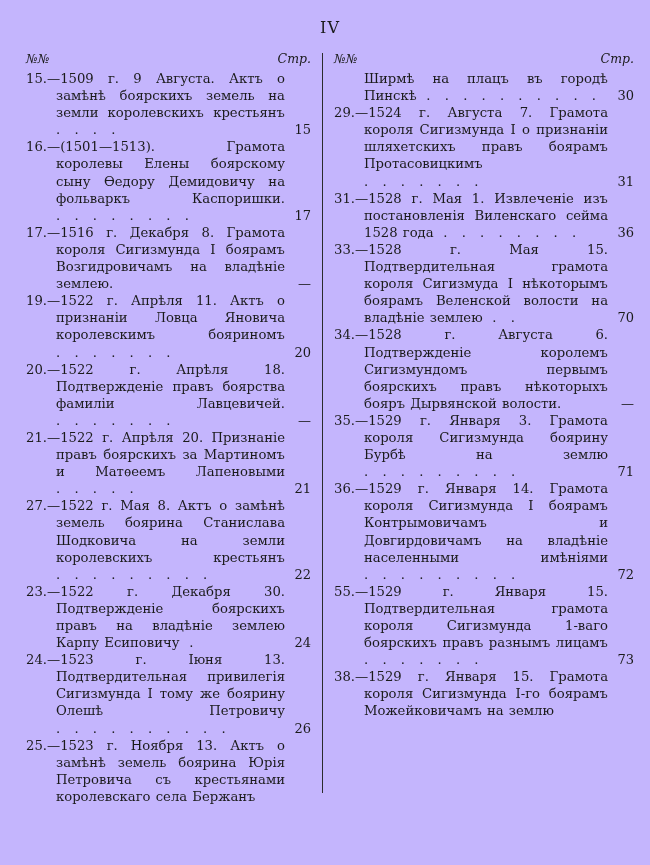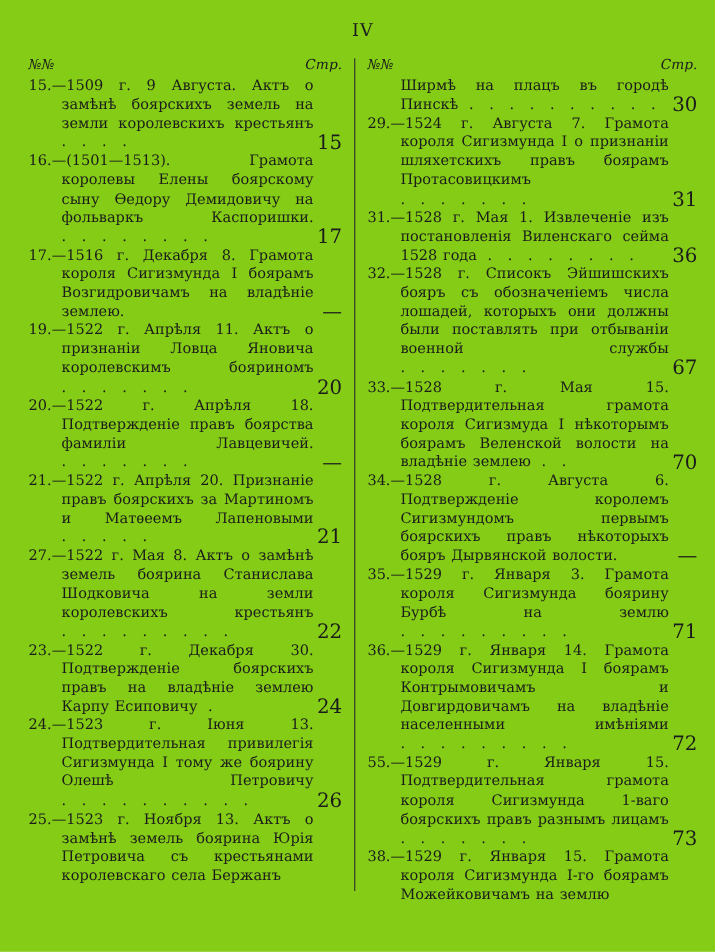--- a/index.html
+++ b/index.html
@@ -6,21 +6,21 @@
   body {
     width: 650px; height: 865px;
     background: #f2f2ee;
     font-family: "DejaVu Serif", serif;
     color: #1b1b1b;
     overflow: hidden;
   }
   .page {
     width: 650px; height: 865px;
     box-sizing: border-box;
-    background: #84cc16;
+    background: #c4b5fd;
     padding: 18px 16px 6px 26px;
     position: relative;
   }
   .folio {
     text-align: center;
     font-size: 16px;
     letter-spacing: 1px;
     margin: 0 0 14px 0;
     font-weight: 400;
   }
@@ -55,21 +55,21 @@
     text-indent: -30px;
     padding-right: 26px;
     word-spacing: 1px;
   }
   .entry.cont { text-indent: 0; }
   .entry .num { font-weight: 400; }
   .entry .dots { letter-spacing: 4.5px; white-space: nowrap; }
   .entry .page-num {
     position: absolute;
     right: 0; bottom: 0;
-    font-size: 18px;
+    font-size: 13px;
     text-indent: 0;
   }
 </style>
 </head>
 <body>
 
 <div class="page">
   <div class="folio">IV</div>
 
   <div class="cols">
@@ -97,21 +97,20 @@
 
     <div class="col col-right">
       <div class="col-head">
         <span>№№</span>
         <span>Стр.</span>
       </div>
       <div class="entries" id="entries-right">
           <div class="entry cont"><span class="text">Ширмѣ на плацъ въ городѣ Пинскѣ</span><span class="dots"> . . . . . . . . . .</span><span class="page-num">30</span></div>
           <div class="entry"><span class="num">29.</span><span class="text">—1524 г. Августа 7. Грамота короля Сигизмунда I о признаніи шляхетскихъ правъ боярамъ Протасовицкимъ</span><span class="dots"> . . . . . . .</span><span class="page-num">31</span></div>
           <div class="entry"><span class="num">31.</span><span class="text">—1528 г. Мая 1. Извлеченіе изъ постановленія Виленскаго сейма 1528 года</span><span class="dots"> . . . . . . . .</span><span class="page-num">36</span></div>
-          <div class="entry"><span class="num">32.</span><span class="text">—1528 г. Списокъ Эйшишскихъ бояръ съ обозначеніемъ числа лошадей, которыхъ они должны были поставлять при отбываніи военной службы</span><span class="dots"> . . . . . . .</span><span class="page-num">67</span></div>
           <div class="entry"><span class="num">33.</span><span class="text">—1528 г. Мая 15. Подтвердительная грамота короля Сигизмуда I нѣкоторымъ боярамъ Веленской волости на владѣніе землею</span><span class="dots"> . .</span><span class="page-num">70</span></div>
           <div class="entry"><span class="num">34.</span><span class="text">—1528 г. Августа 6. Подтвержденіе королемъ Сигизмундомъ первымъ боярскихъ правъ нѣкоторыхъ бояръ Дырвянской волости.</span><span class="page-num">—</span></div>
           <div class="entry"><span class="num">35.</span><span class="text">—1529 г. Января 3. Грамота короля Сигизмунда боярину Бурбѣ на землю</span><span class="dots"> . . . . . . . . .</span><span class="page-num">71</span></div>
           <div class="entry"><span class="num">36.</span><span class="text">—1529 г. Января 14. Грамота короля Сигизмунда I боярамъ Контрымовичамъ и Довгирдовичамъ на владѣніе населенными имѣніями</span><span class="dots"> . . . . . . . . .</span><span class="page-num">72</span></div>
           <div class="entry"><span class="num">55.</span><span class="text">—1529 г. Января 15. Подтвердительная грамота короля Сигизмунда 1-ваго боярскихъ правъ разнымъ лицамъ</span><span class="dots"> . . . . . . .</span><span class="page-num">73</span></div>
           <div class="entry"><span class="num">38.</span><span class="text">—1529 г. Января 15. Грамота короля Сигизмунда I-го боярамъ Можейковичамъ на землю</span></div>
         </div>
     </div>
 
   </div>

